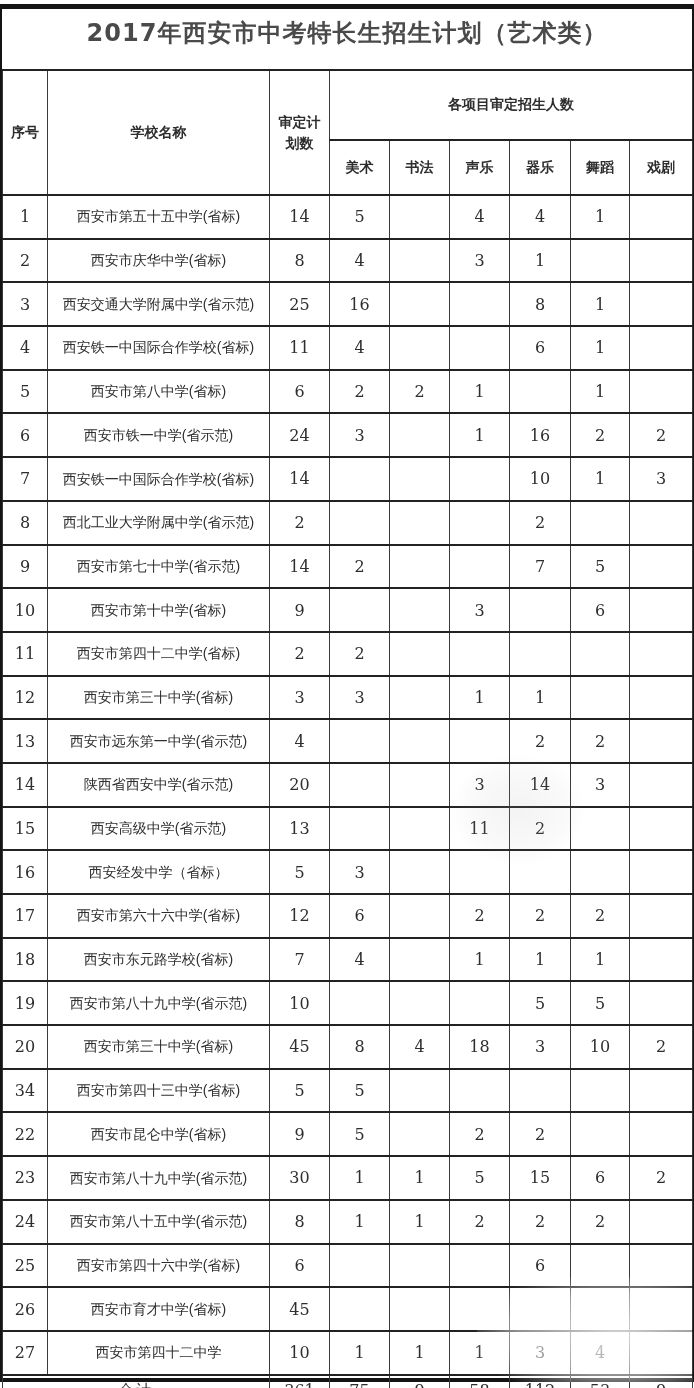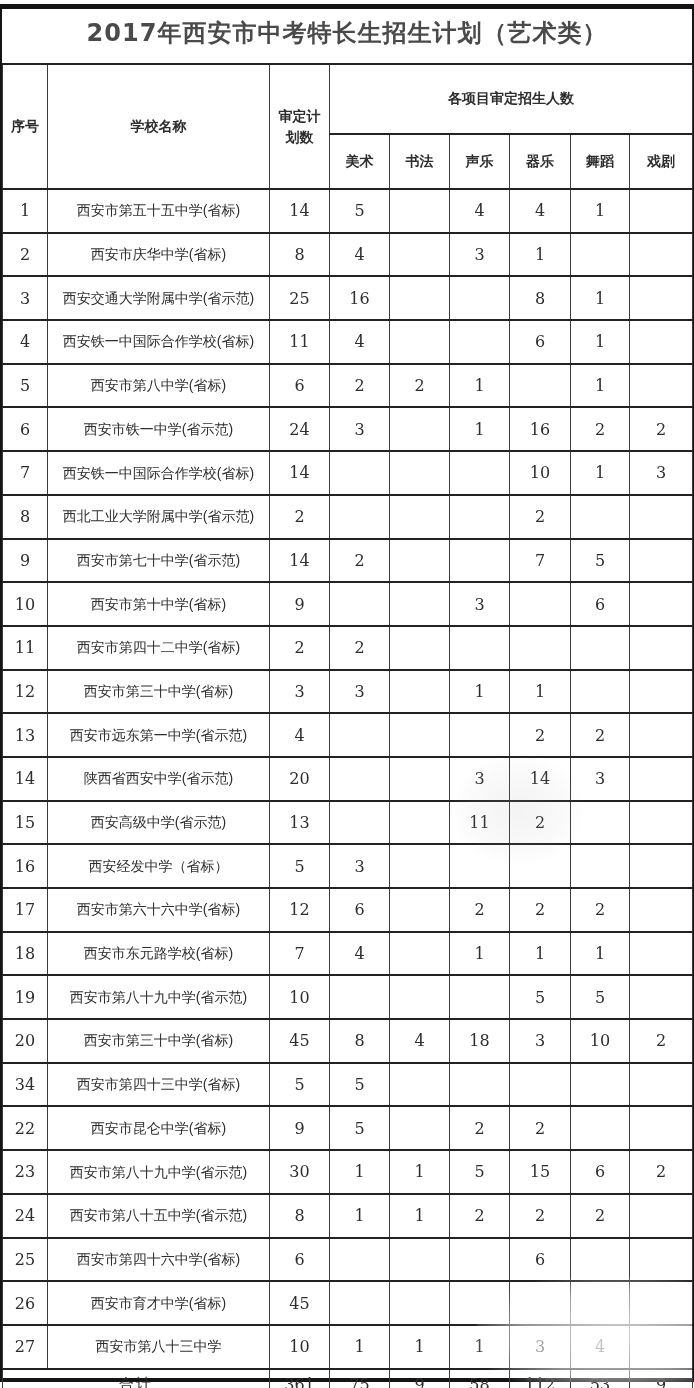--- a/index.html
+++ b/index.html
@@ -7,21 +7,21 @@
   .page {
     position:relative; width:694px; height:1388px; background:#ffffff;
     font-family:"DejaVu Sans","Liberation Sans",sans-serif; overflow:hidden;
   }
   .frame {
     position:absolute; top:4px; left:0; right:0; bottom:6px;
     border:2px solid #141414; border-top-width:5px; border-bottom-width:4px;
     background:#ffffff;
   }
   .title-block {
-    height:54px; line-height:48px; text-align:center;
+    height:60px; line-height:48px; text-align:center;
     font-size:24px; font-weight:700; letter-spacing:1px; color:#4a4a4a;
     white-space:nowrap;
   }
   table.enroll {
     width:100%; border-collapse:collapse; table-layout:fixed;
     border-top:2px solid #1c1c1c;
   }
   table.enroll th, table.enroll td {
     border:1px solid #3a3a3a;
     border-top:2px solid #222222; border-bottom:2px solid #222222;
@@ -377,21 +377,21 @@
             <td class="num">45</td>
             <td class="num"></td>
             <td class="num"></td>
             <td class="num"></td>
             <td class="num"></td>
             <td class="num"></td>
             <td class="num"></td>
           </tr>
           <tr>
             <td class="num">27</td>
-            <td class="school">西安市第八十三中学</td>
+            <td class="school">西安市第四十二中学</td>
             <td class="num">10</td>
             <td class="num">1</td>
             <td class="num">1</td>
             <td class="num">1</td>
             <td class="num">3</td>
             <td class="num">4</td>
             <td class="num"></td>
           </tr>
           <tr class="total-row">
             <td class="label" colspan="2">合计</td>

